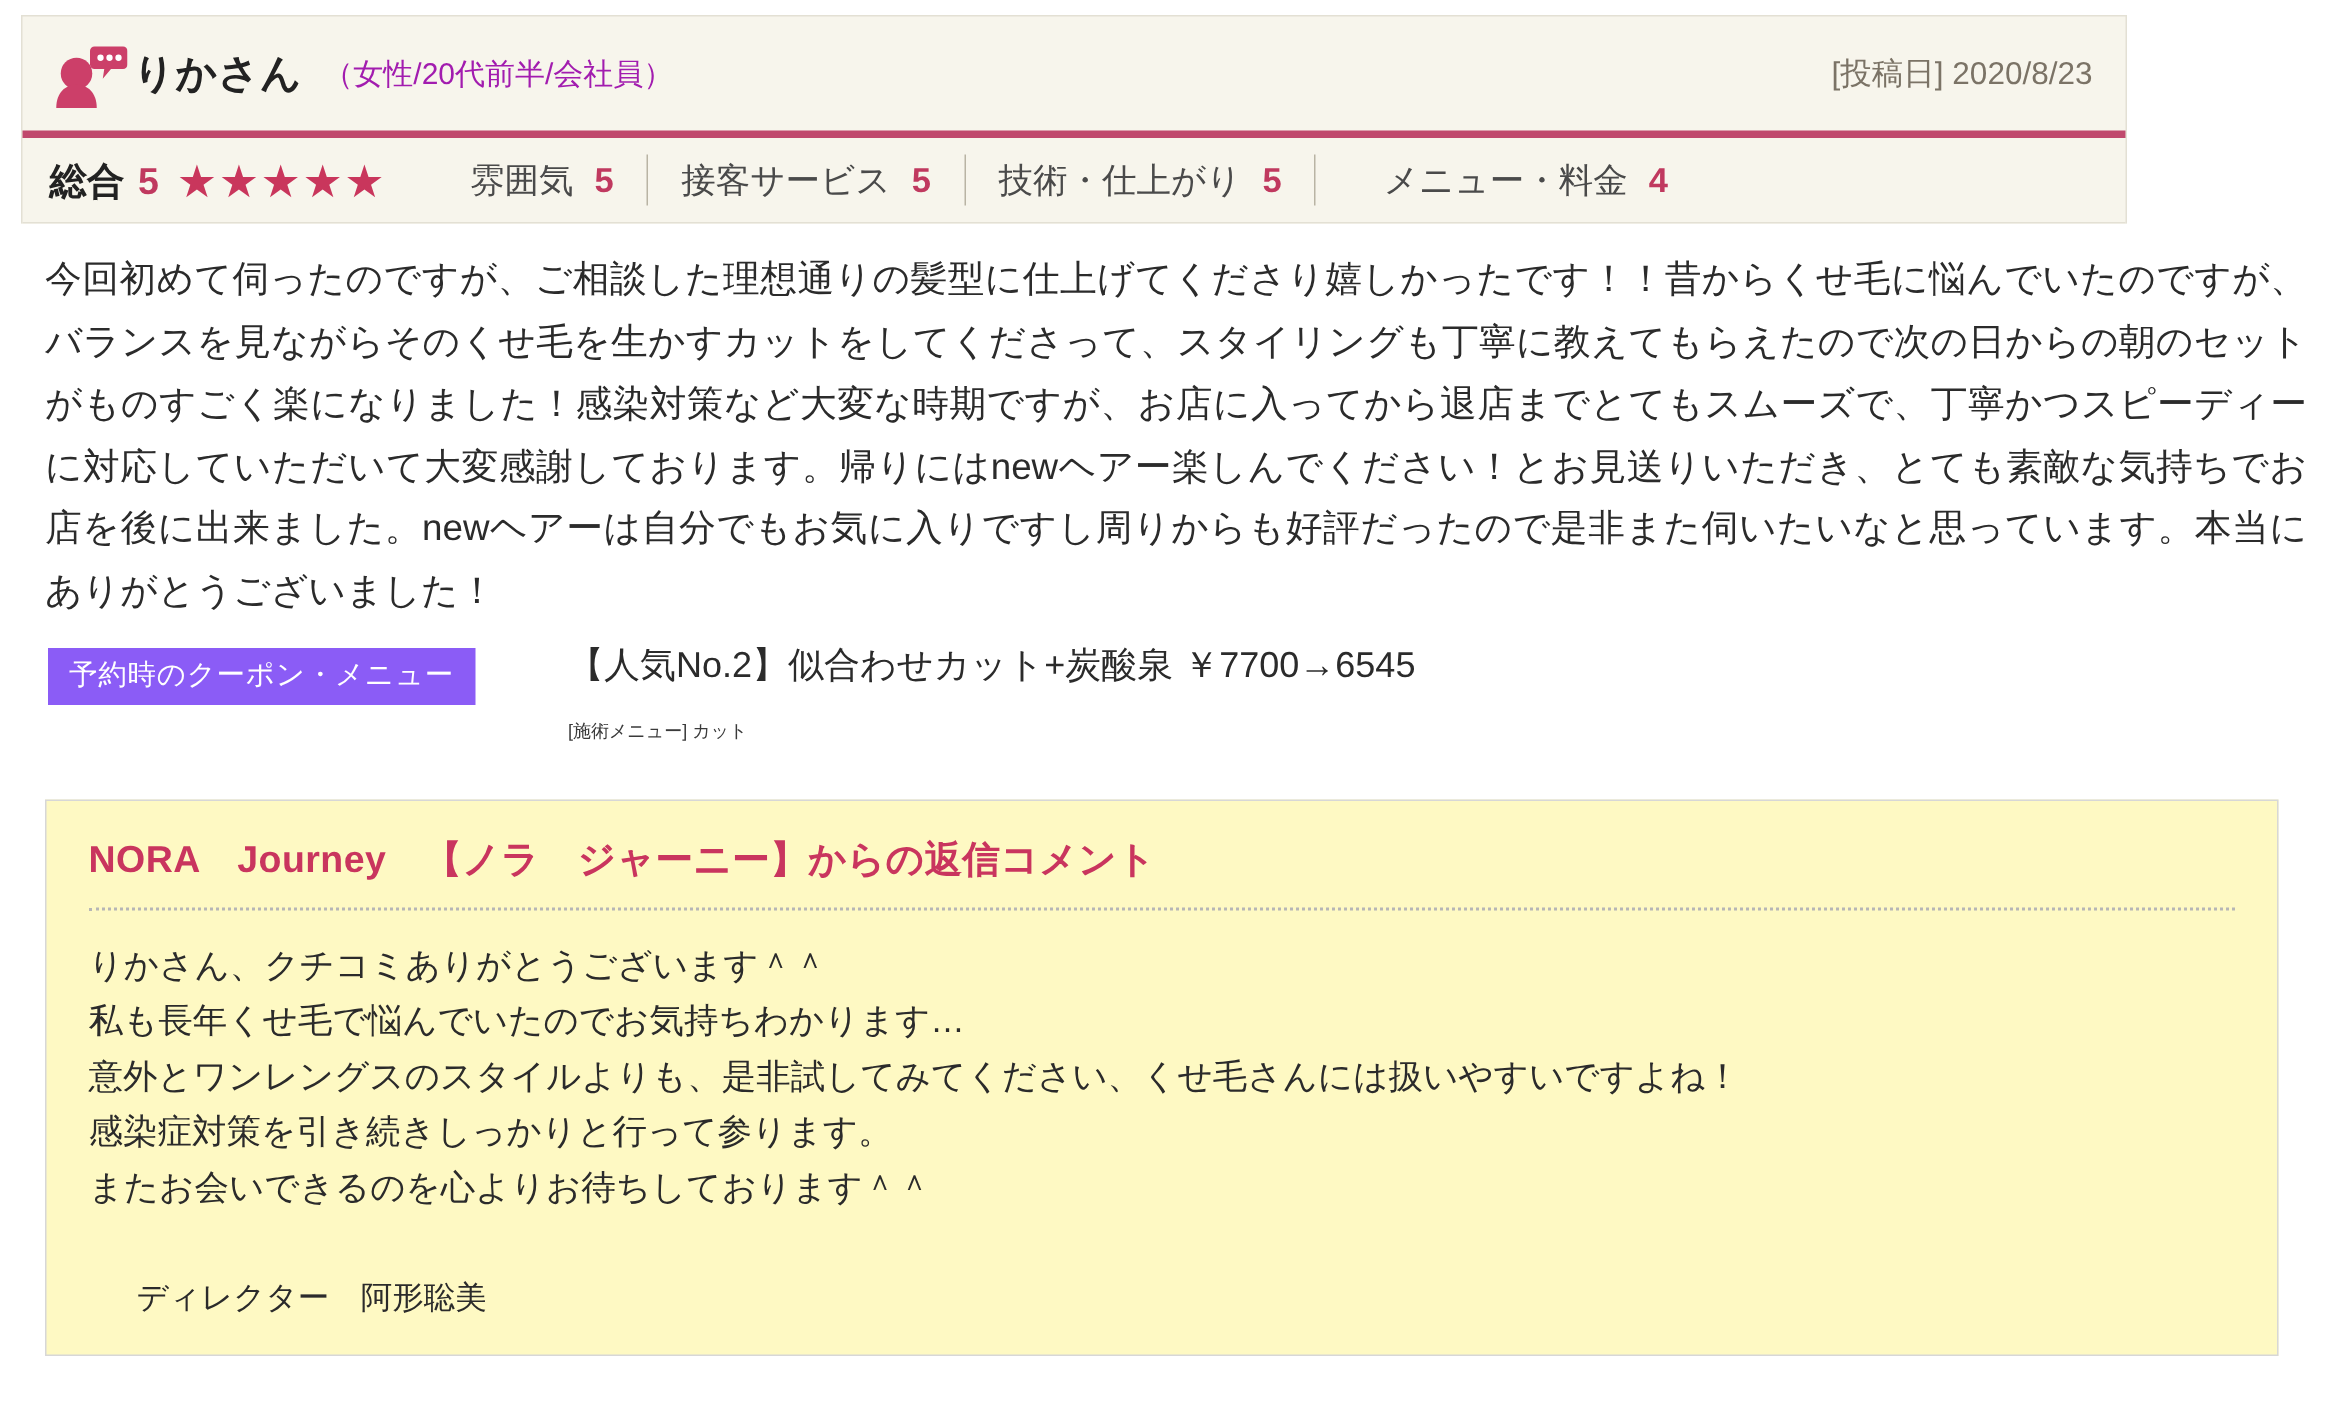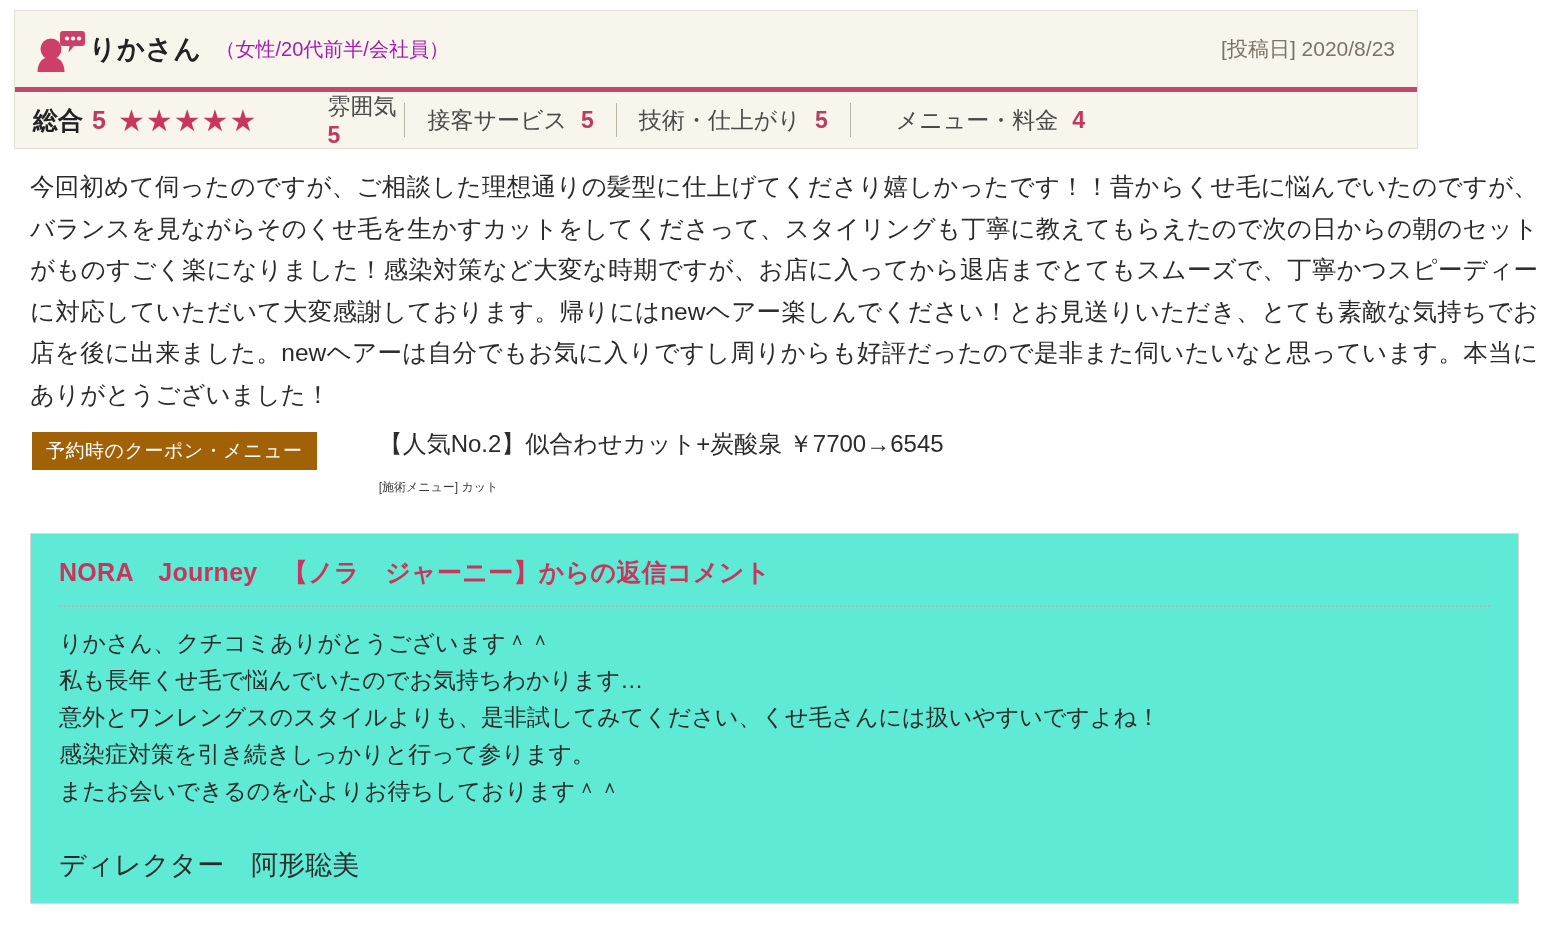--- a/index.html
+++ b/index.html
@@ -158,21 +158,21 @@
 
   
   .coupon-row {
     position: absolute;
     left: 32px;
     top: 432px;
     display: flex;
     align-items: flex-start;
   }
   .coupon-badge {
-    background: #a16207;
+    background: #8b5cf6;
     color: #ffffff;
     font-size: 19px;
     line-height: 1;
     padding: 9px 14px 10px 14px;
     white-space: nowrap;
     letter-spacing: 0.5px;
   }
   .coupon-detail {
     margin-left: 62px;
     margin-top: -6px;
@@ -192,21 +192,21 @@
   }
 
   
   .reply-box {
     position: absolute;
     left: 30px;
     top: 533px;
     width: 1489px;
     height: 371px;
     box-sizing: border-box;
-    background: #5eead4;
+    background: #fef9c3;
     border: 1px solid #d7d7d7;
     padding: 22px 28px 0 28px;
   }
   .reply-title {
     font-size: 25px;
     font-weight: bold;
     color: #c9355e;
     letter-spacing: 0.3px;
     white-space: nowrap;
     padding-bottom: 16px;
@@ -221,24 +221,25 @@
     color: #2b2b2b;
     padding-top: 6px;
   }
   .reply-line {
     white-space: nowrap;
   }
   .reply-gap {
     height: 37px;
   }
   .reply-sign {
-    font-size: 27px;
+    font-size: 21px;
     line-height: 37px;
     color: #2b2b2b;
     white-space: nowrap;
+    margin-left: 32px;
   }
 </style>
 </head>
 <body>
 
 <div class="page">
 
   <div class="review-head">
 
     <div class="head-top">
@@ -261,21 +262,21 @@
 
     <div class="pink-rule"></div>
 
     <div class="ratings">
       <div class="rating-total">
         <span class="r-label">総合</span>
         <span class="r-score">5</span>
         <span class="stars">★★★★★</span>
       </div>
 
-      <div class="rating-item" style="border-left:none;flex-direction:column;">
+      <div class="rating-item" style="border-left:none;">
         <span class="r-label">雰囲気</span>
         <span class="r-score">5</span>
       </div>
       <div class="rating-divider"></div>
 
       <div class="rating-item" style="border-left:none;">
         <span class="r-label">接客サービス</span>
         <span class="r-score">5</span>
       </div>
       <div class="rating-divider"></div>

